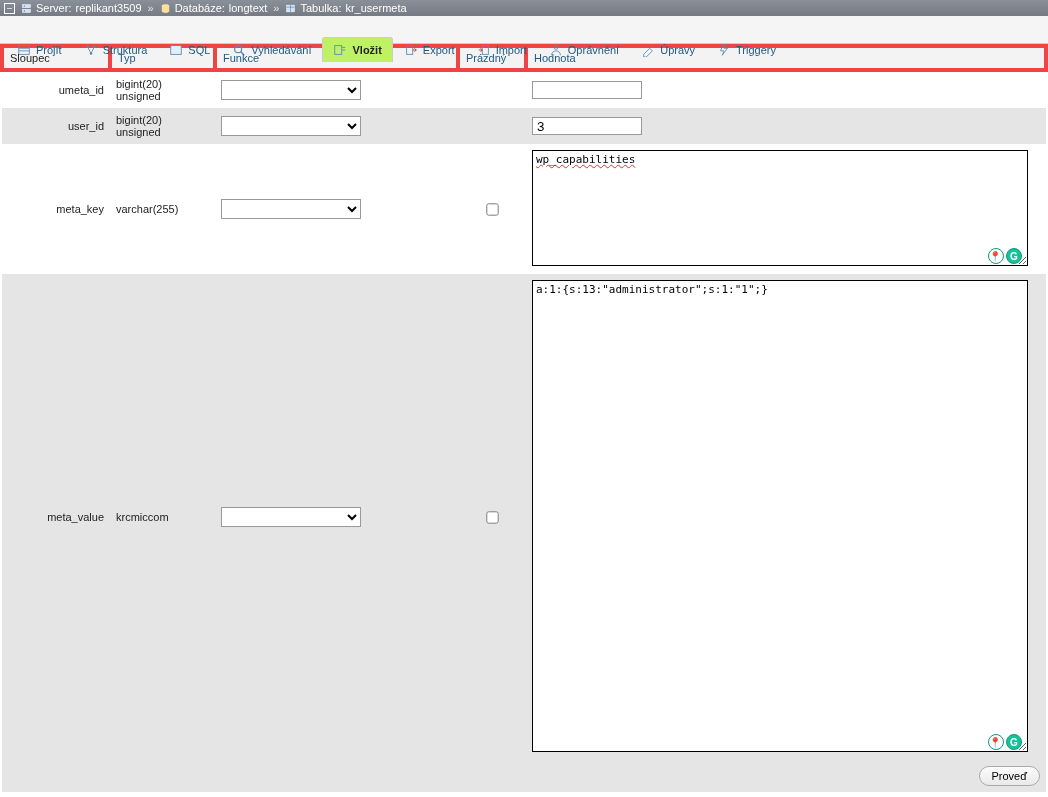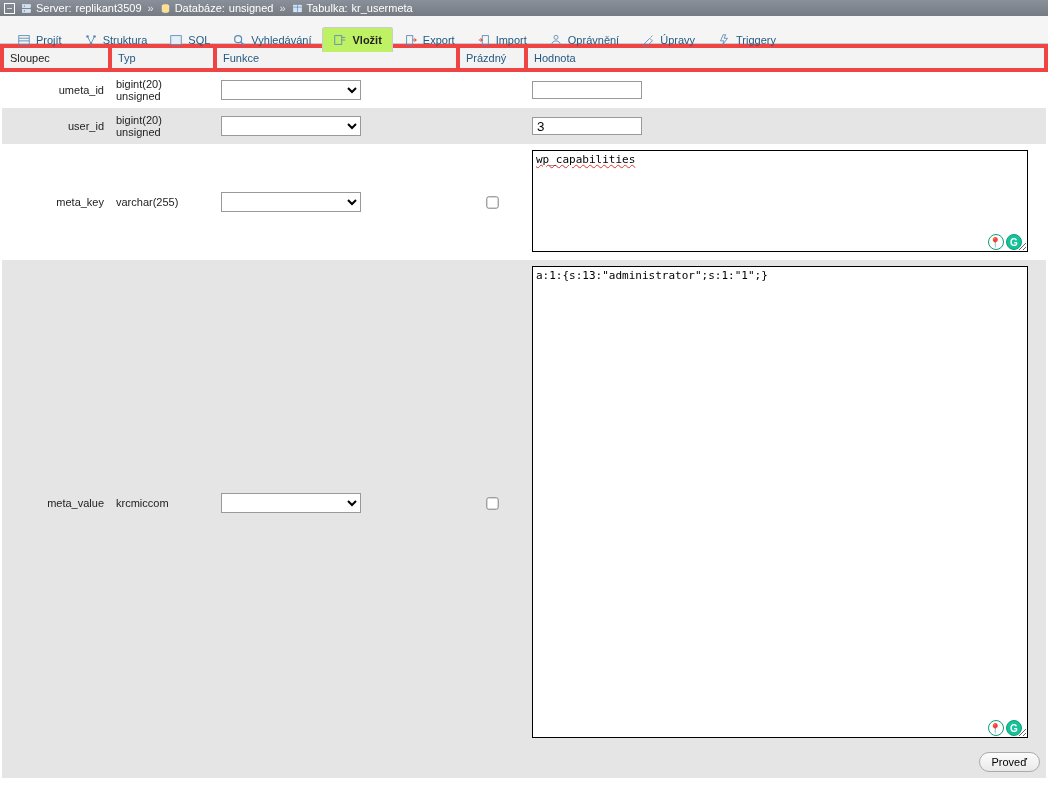--- a/index.html
+++ b/index.html
@@ -39,21 +39,21 @@
     border-bottom:1px solid #ccc;
     background:#f5f5f5;
     height:28px;
     padding-left:6px;
   }
   .tab {
     display:flex; align-items:center; gap:5px;
     padding:0 10px;
     border:1px solid transparent;
     border-bottom:none;
-    margin-top:11px;
+    margin-top:21px;
     height:25px;
     color:#235a81;
     cursor:pointer;
     border-radius:3px 3px 0 0;
   }
   .tab.active {
     background:#bef264;
     border-color:#ccc;
     color:#222;
     font-weight:bold;
@@ -103,21 +103,21 @@
     font-family:inherit;
   }
   textarea.valarea {
     width:496px;
     border:1px solid #000;
     font-family:monospace;
     font-size:11px;
     padding:2px 3px;
     resize:both;
   }
-  .ta-small { height:102px; }
+  .ta-small { height:116px; }
   .ta-big   { height:472px; }
   .ta-holder { position:relative; display:inline-block; }
   .grammarly { position:absolute; right:6px; bottom:4px; display:flex; gap:2px; }
   .g-badge { width:16px; height:16px; border-radius:50%; background:#15c39a; color:#fff; display:flex; align-items:center; justify-content:center; font-size:10px; font-weight:bold; border:1px solid #0b9d79;}
   .g-badge.white { background:#fff; color:#15c39a; }
 
   .cb { transform:scale(0.95); }
 
   .footer-row td { background:#e5e5e5; text-align:right; padding:8px 16px; }
   button.exec {
@@ -150,21 +150,21 @@
   </a>
   <span class="sep">»</span>
   <a href="#">
     <span class="bc-icon">
       <svg viewBox="0 0 16 16">
           <ellipse cx="8" cy="4" rx="5" ry="2" fill="#ffe08a" stroke="#fff" stroke-width="0.5"></ellipse>
           <path d="M3 4v8c0 1.1 2.2 2 5 2s5-.9 5-2V4" fill="#ffe08a" stroke="#fff" stroke-width="0.5"></path>
         </svg>
     </span>
     <span>Databáze:</span>
-    <span>unsigned</span>
+    <span>longtext</span>
   </a>
   <span class="sep">»</span>
   <a href="#">
     <span class="bc-icon">
       <svg viewBox="0 0 16 16">
           <rect x="2" y="3" width="12" height="10" fill="#d2e3f3" stroke="#fff" stroke-width="0.5"></rect>
           <line x1="2" y1="6" x2="14" y2="6" stroke="#3b78c4" stroke-width="0.8"></line>
           <line x1="8" y1="3" x2="8" y2="13" stroke="#3b78c4" stroke-width="0.8"></line>
         </svg>
     </span>

